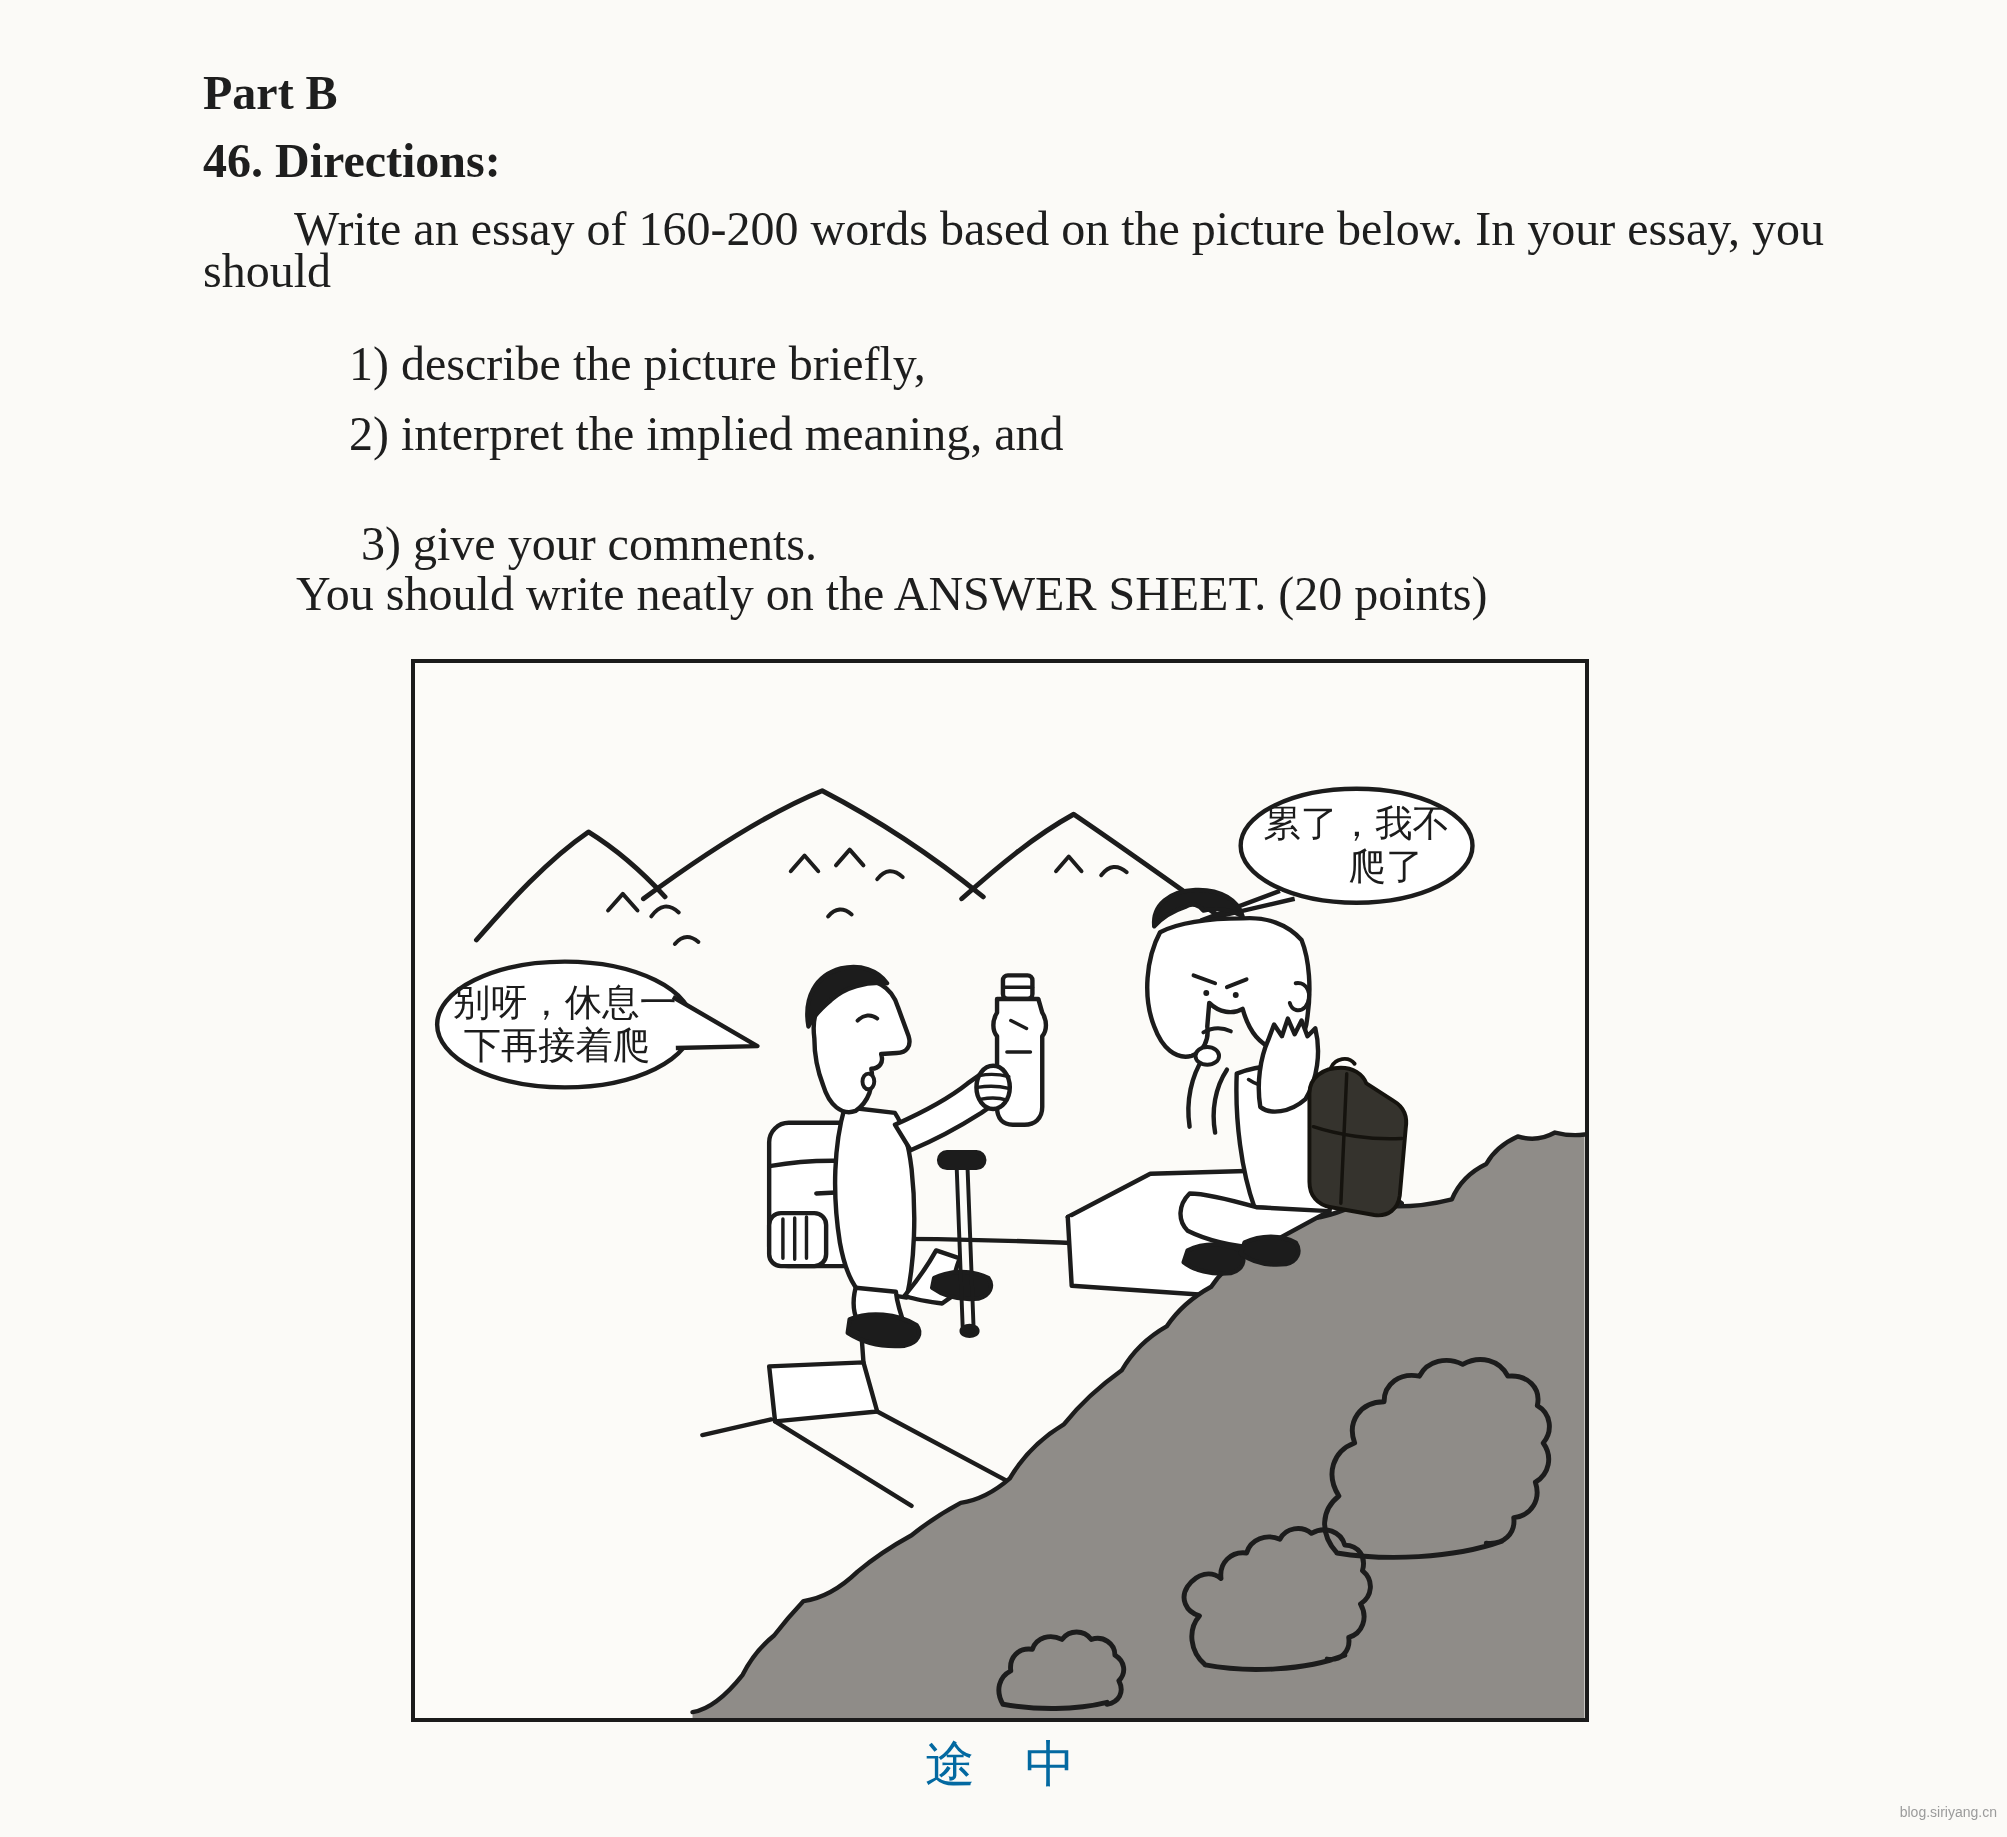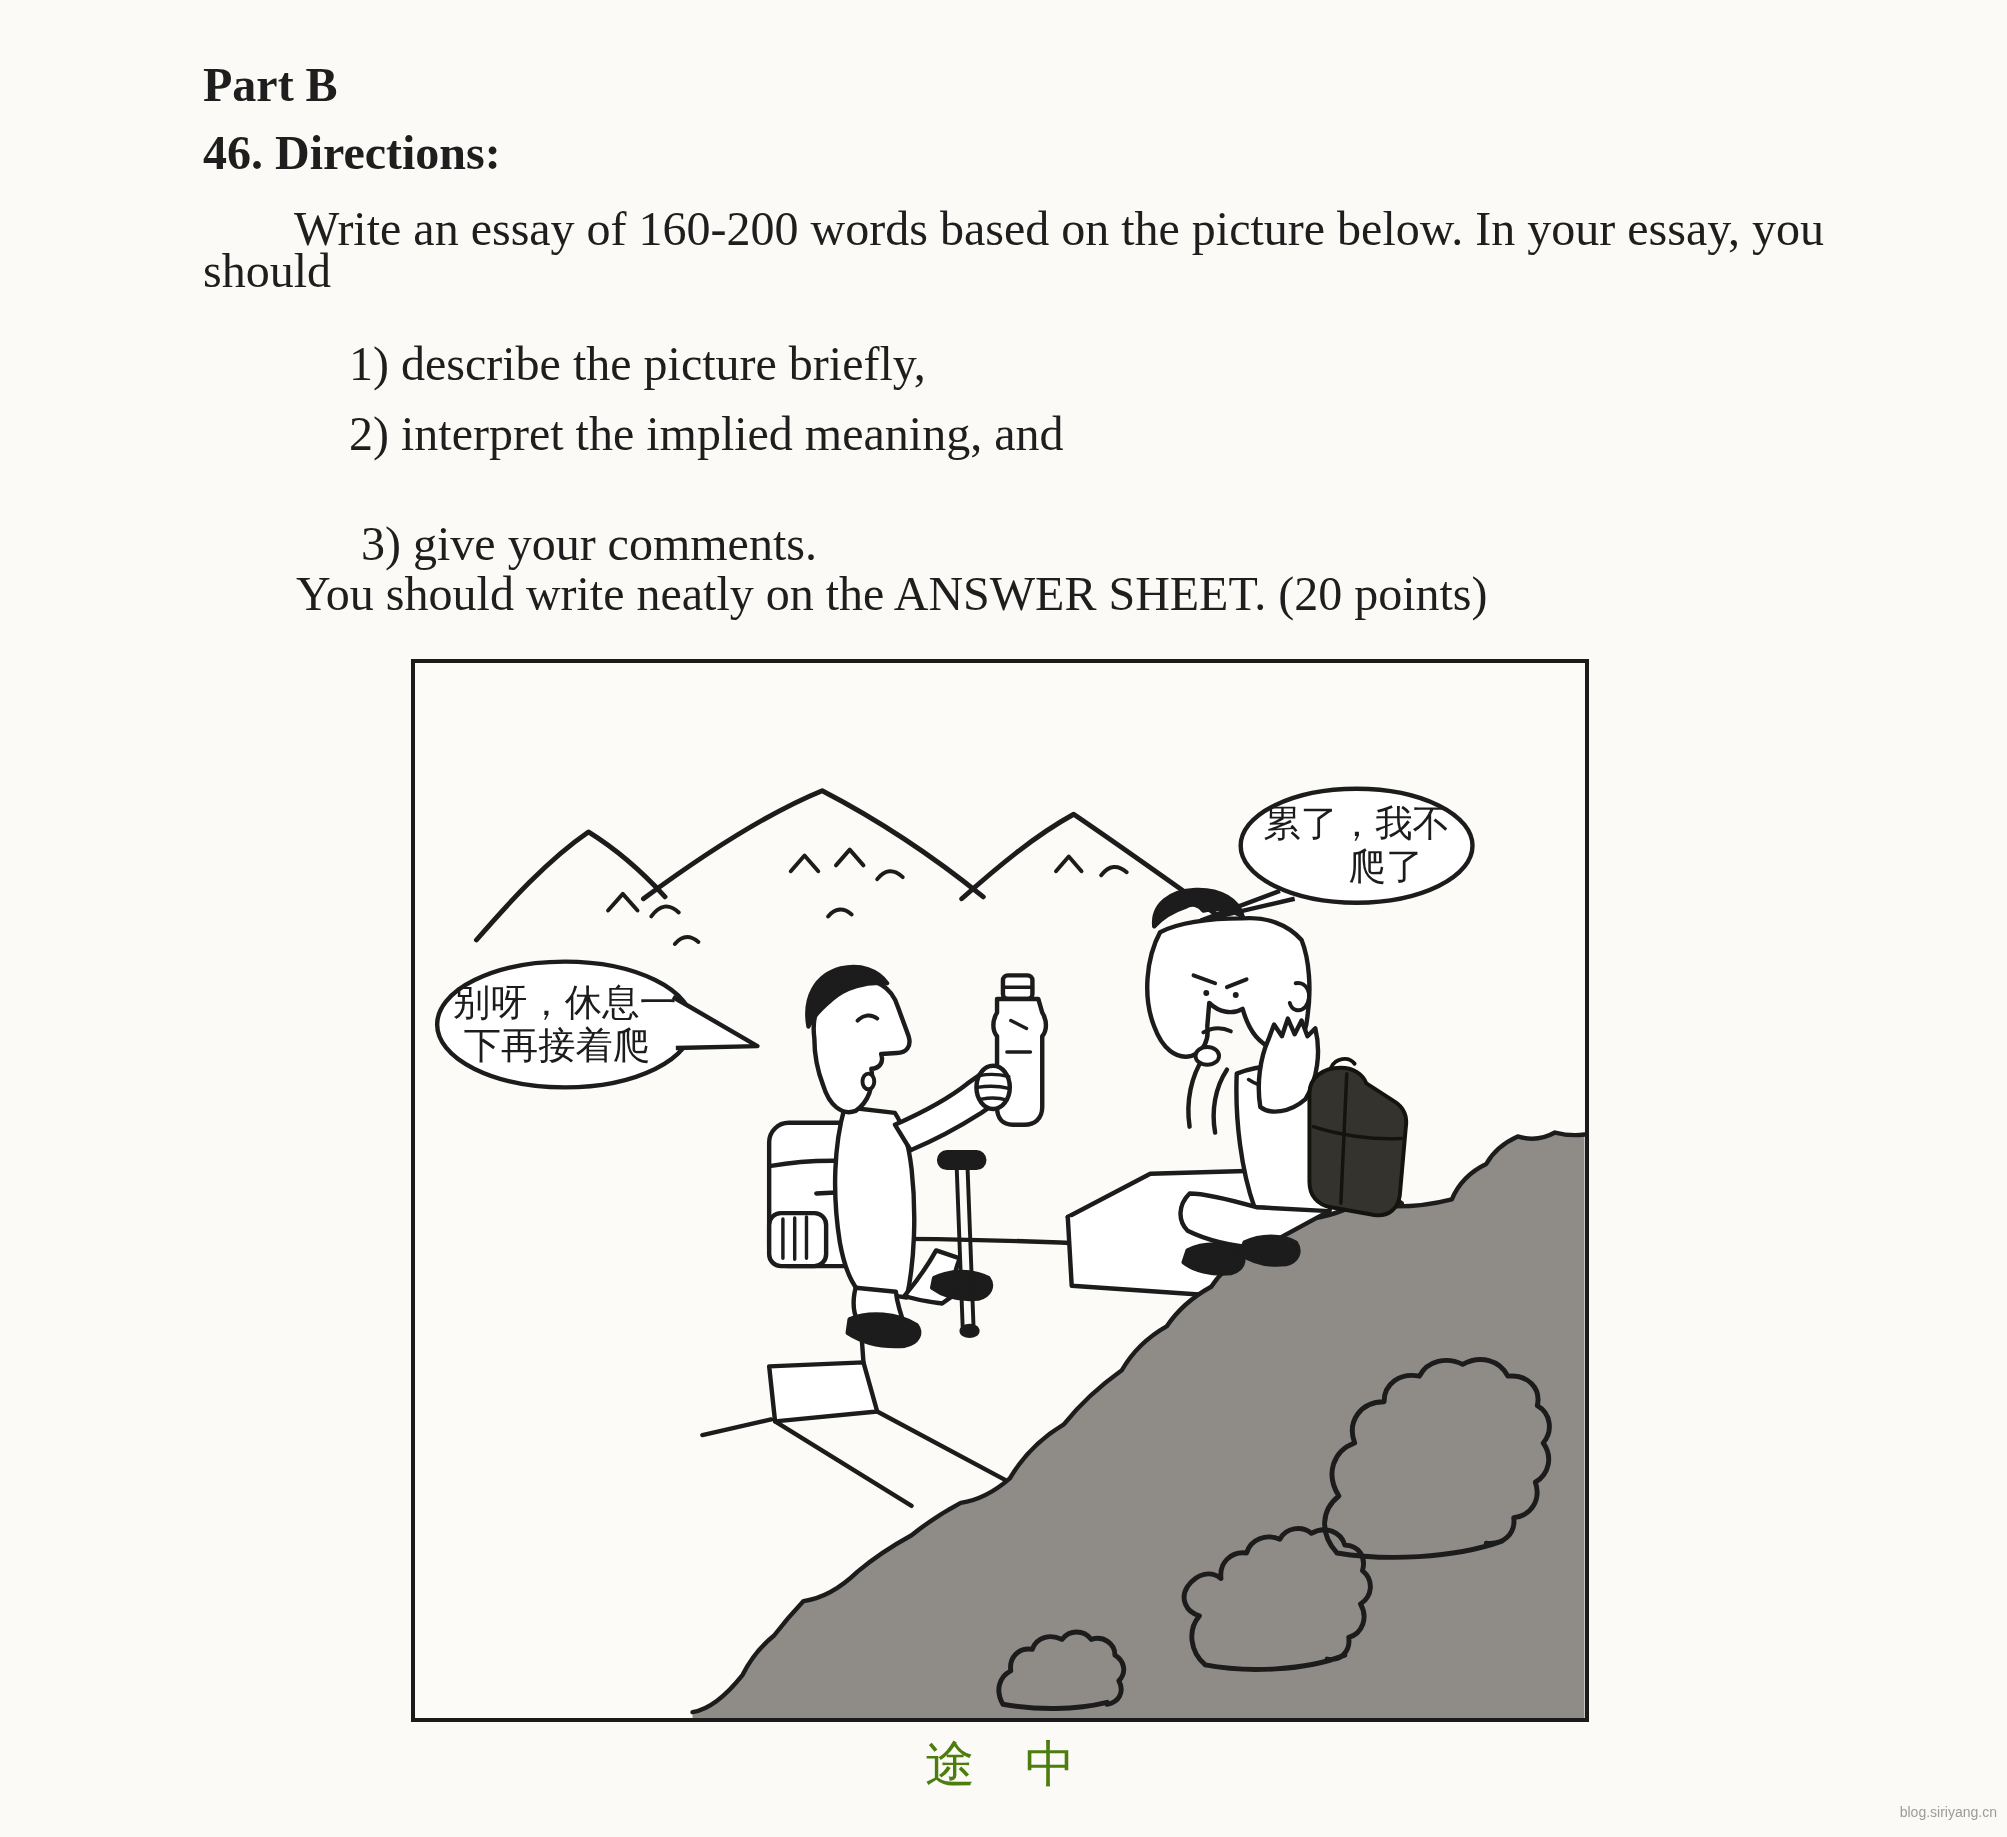--- a/index.html
+++ b/index.html
@@ -6,39 +6,39 @@
   body{
     width:2008px;height:1837px;
     background:#fbfaf7;
     position:relative;
     overflow:hidden;
     font-family:"Liberation Serif", serif;
     color:#1f1f1f;
   }
   .txt{position:absolute;white-space:nowrap;font-size:48px;line-height:1.1;color:#1e1e1e;}
   .bold{font-weight:bold;}
-  .h1{font-size:48px;}
+  .h1{font-size:48px;margin-top:8px;}
   #part-label{left:203px;top:59px;}
   #directions-line{left:203px;top:127px;}
   #intro-line1{left:294px;top:203px;}
   #intro-line2{left:203px;top:245px;}
   #req-1{left:349px;top:338px;}
   #req-2{left:349px;top:408px;}
   #req-3{left:361px;top:477px;margin-top:41px;}
   #closing-line{left:296px;top:548px;margin-top:20px;}
   figure.cartoon{
     position:absolute;left:411px;top:659px;margin:0;
     width:1170px;height:1055px;
     border:4px solid #1b1b1b;
     background:#fcfbf8;
   }
   figure.cartoon svg{display:block;width:100%;height:100%;}
   .caption{
     position:absolute;left:411px;top:1731px;width:1178px;
-    text-align:center;font-size:50px;color:#4d7c0f;
+    text-align:center;font-size:50px;color:#0369a1;
     font-family:"Liberation Serif", serif;
   }
   .watermark{
     position:absolute;right:11px;top:1804px;
     font-family:"Liberation Sans", sans-serif;
     font-size:14px;color:#9b9b9b;
   }
 </style>
 </head>
 <body>

